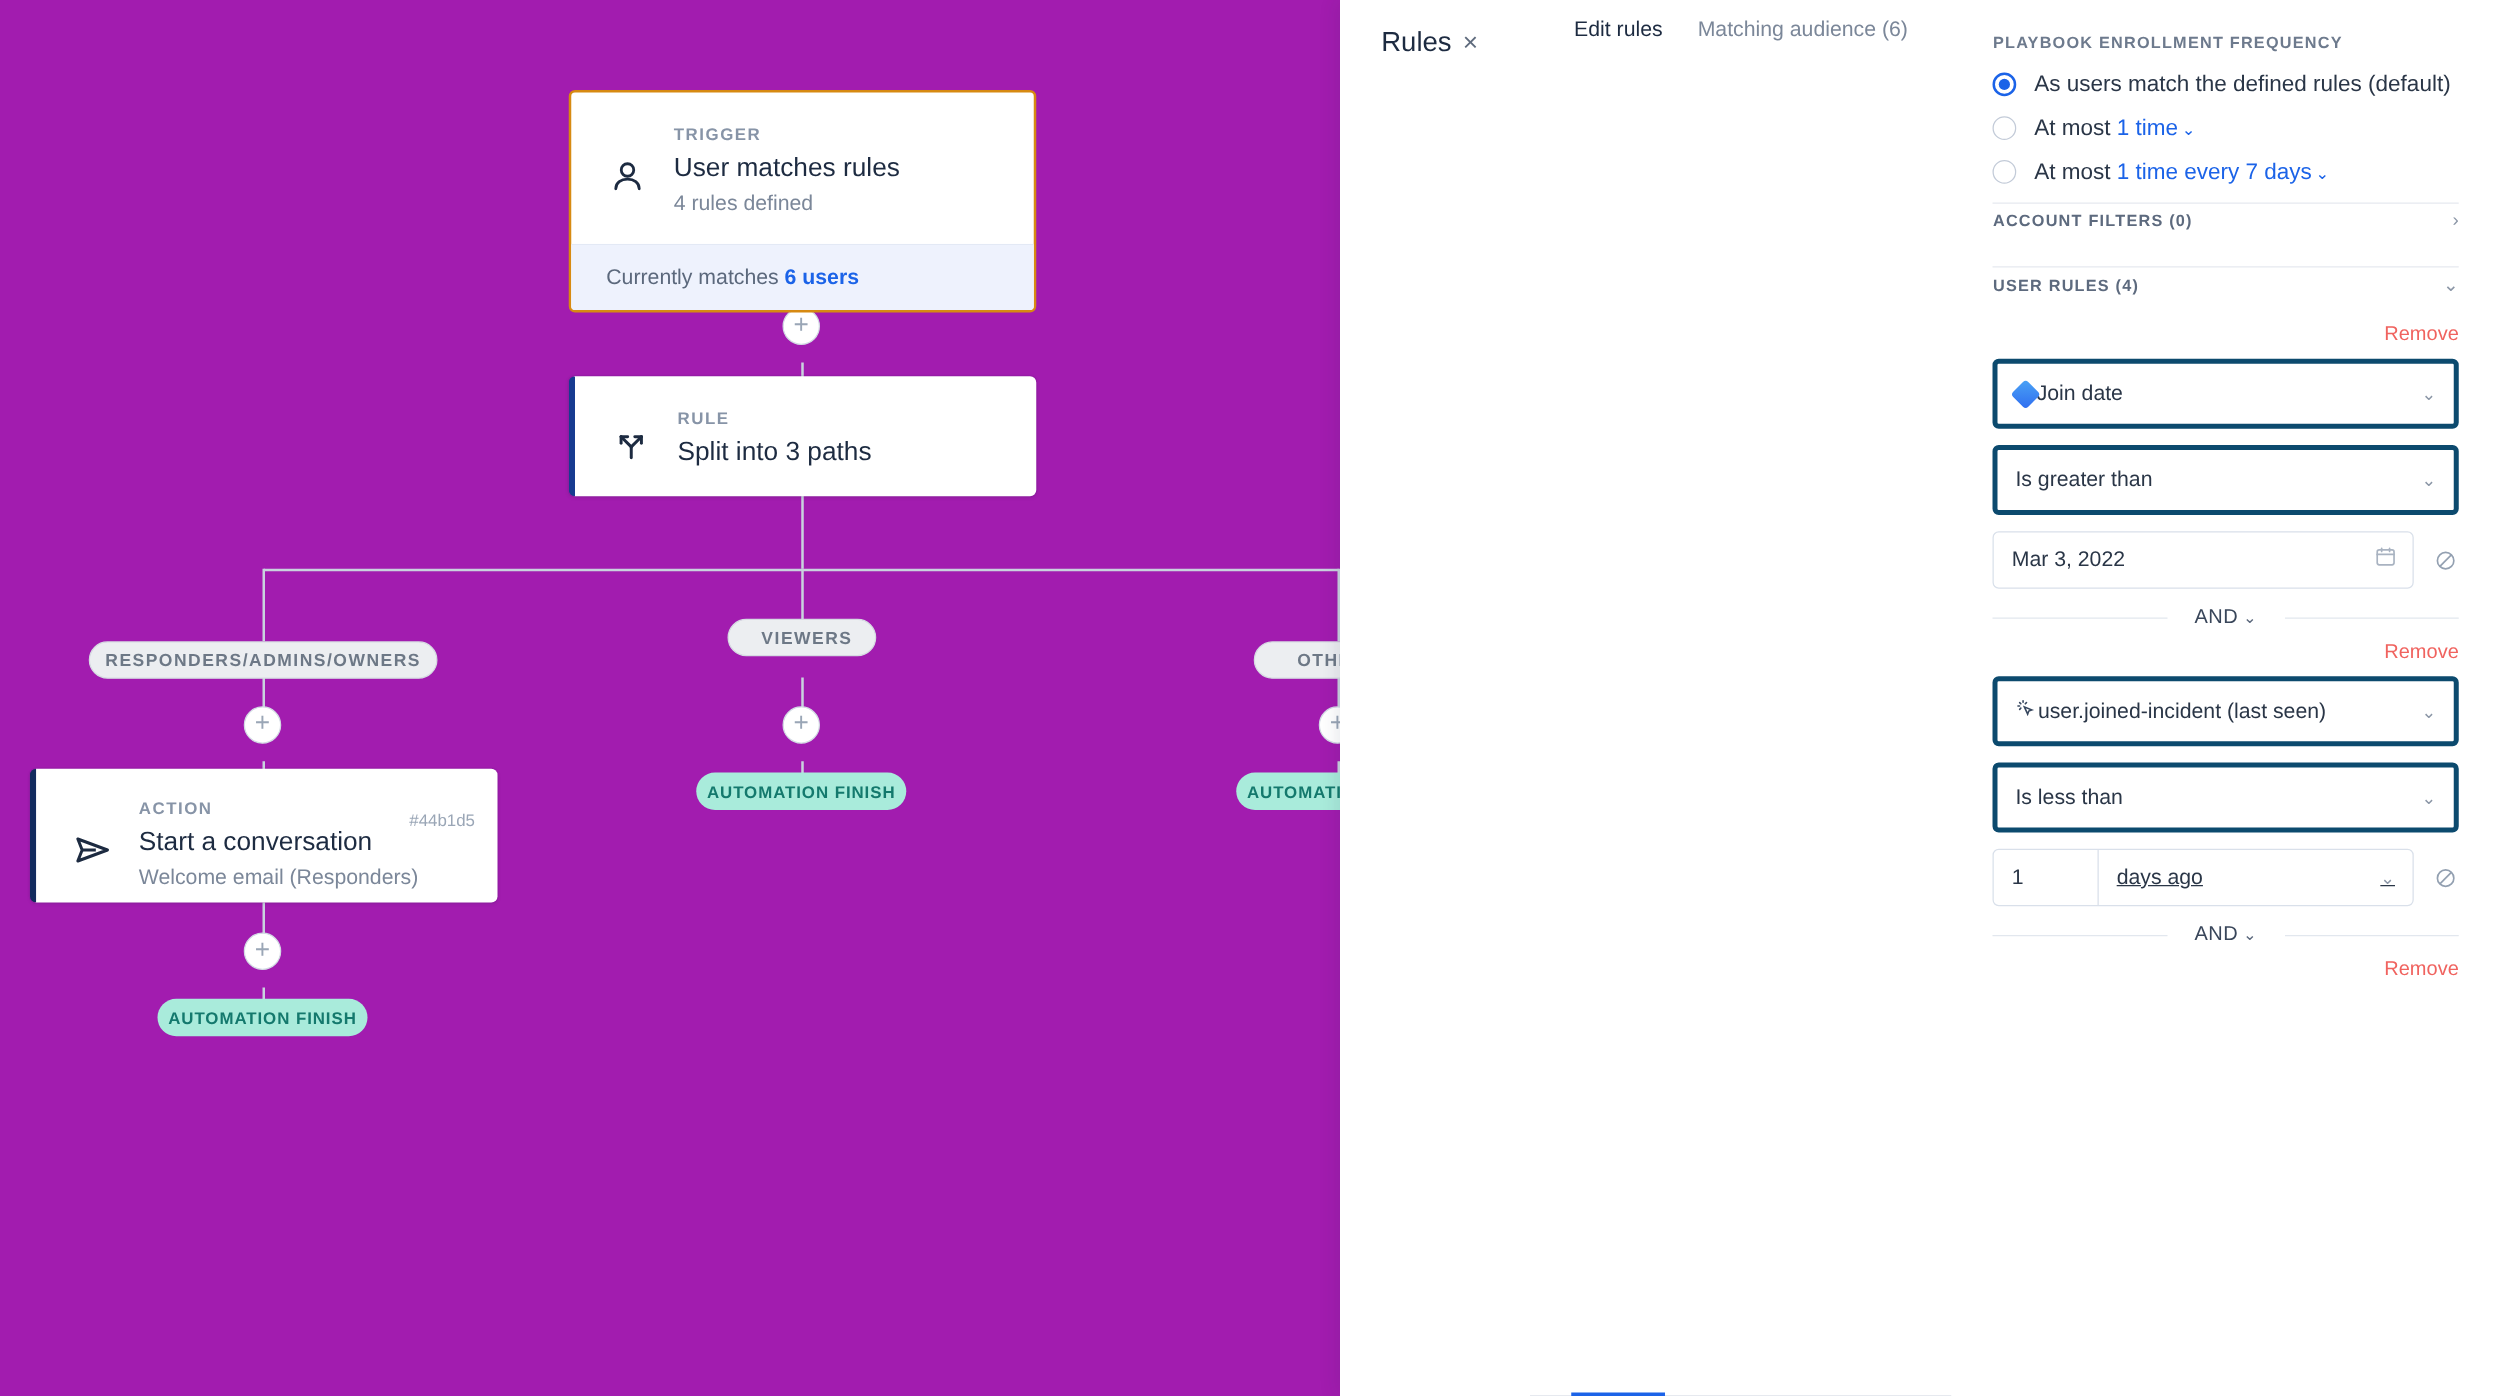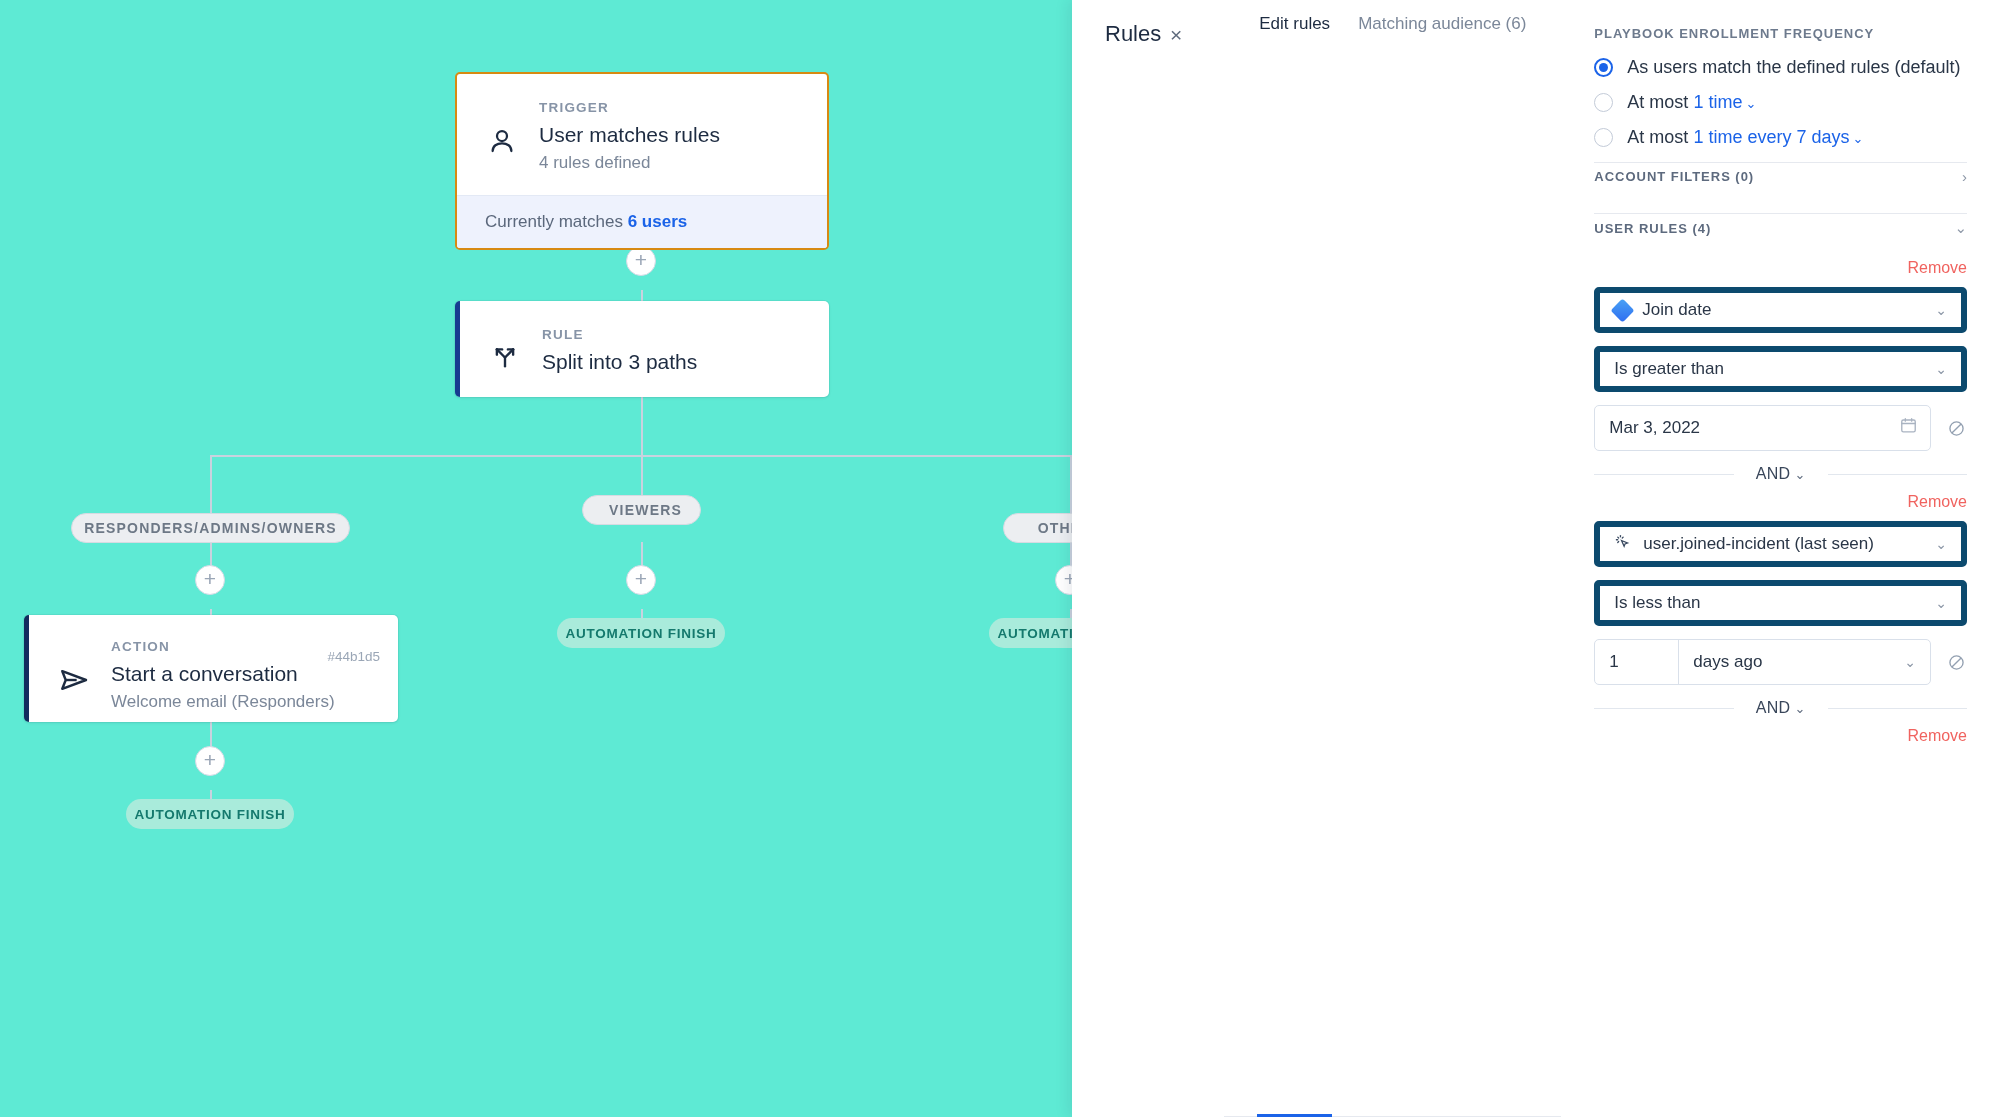--- a/index.html
+++ b/index.html
@@ -7,21 +7,21 @@
     width: 2000px; height: 1117px;
     font-family: "Liberation Sans", sans-serif;
     background: #f7f8fa;
     overflow: hidden;
   }
   .app { position: relative; width: 2000px; height: 1117px; }
 
   
   .canvas {
     position: absolute; inset: 0;
-    background: #5eead4;
+    background: #a21caf;
     overflow: hidden;
   }
 
   
   .vline { position: absolute; width: 2px; background: #c9d2de; }
   .hline { position: absolute; height: 2px; background: #c9d2de; }
 
   .plus-btn {
     position: absolute; width: 30px; height: 30px;
     border-radius: 50%; background: #ffffff;
@@ -172,24 +172,24 @@
     color: #5d6a7e; text-transform: uppercase;
   }
   .sec-header .c { color: #8c97a7; font-size: 15px; }
 
   .remove-link {
     text-align: right; color: #f0635f; font-size: 16px; margin: 8px 0 10px 0;
   }
 
   .field-row { display: flex; align-items: center; gap: 14px; margin-bottom: 13px; }
   .select {
-    flex: 1 1 auto; height: 46px;
-    border: 6px solid #0c4a6e; border-radius: 5px;
+    flex: 1 1 auto; height: 56px;
+    border: 4px solid #0c4a6e; border-radius: 5px;
     background: #fff; display: flex; align-items: center;
-    padding: 0 14px; gap: 11px;
+    padding: 0 14px; 
     font-size: 17px; color: #2a3647;
   }
   .select .val { flex: 1 1 auto; }
   .chev { color: #8c97a7; font-size: 14px; }
   .gem {
     width: 17px; height: 17px; flex: 0 0 auto;
     background: linear-gradient(135deg,#4aa3f5 0%,#2f6df0 100%);
     transform: rotate(45deg); border-radius: 3px;
   }
   .evt-ico { width: 18px; flex: 0 0 auto; color: #38485f; }
@@ -209,21 +209,21 @@
     border: 1px solid #d9e0ea; border-radius: 5px;
     background: #fff; display: flex; align-items: center; overflow: hidden;
   }
   .combo .num {
     width: 84px; height: 100%; display: flex; align-items: center;
     padding: 0 14px; font-size: 17px; color: #2a3647;
     border-right: 1px solid #d9e0ea;
   }
   .combo .unit {
     flex: 1 1 auto; display: flex; align-items: center;
-    padding: 0 14px; font-size: 17px; color: #2a3647;
+    padding: 0 14px; font-size: 17px; color: #2a3647; text-decoration: underline;
   }
   .combo .unit .uv { flex: 1 1 auto; }
 
   .and-row {
     display: flex; align-items: center; gap: 0;
     margin: 14px 0 10px 0;
   }
   .and-row .ln { flex: 1 1 auto; height: 1px; background: #e2e7ee; }
   .and-row .lbl {
     padding: 0 22px; font-size: 16px; color: #39465a; letter-spacing: .02em;

